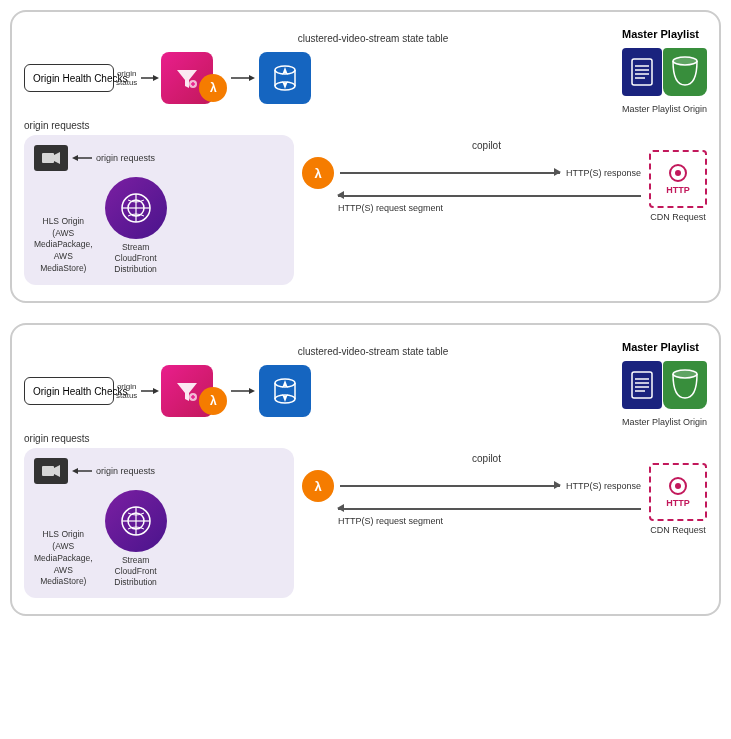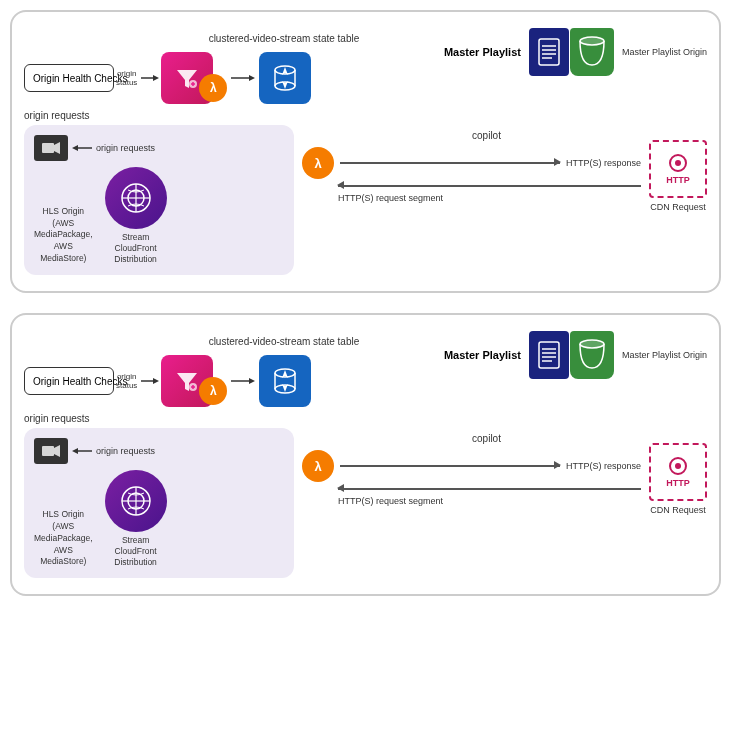--- a/index.html
+++ b/index.html
@@ -48,21 +48,21 @@
     .panel-content {
       display: flex;
       flex-direction: column;
       gap: 6px;
     }
 
     
     .right-side {
       margin-left: auto;
       display: flex;
-      align-items: center;
+      flex-direction: column;
       gap: 8px;
     }
 
     .mp-icons {
       display: flex;
       align-items: flex-end;
       gap: 1px;
     }
 
     

